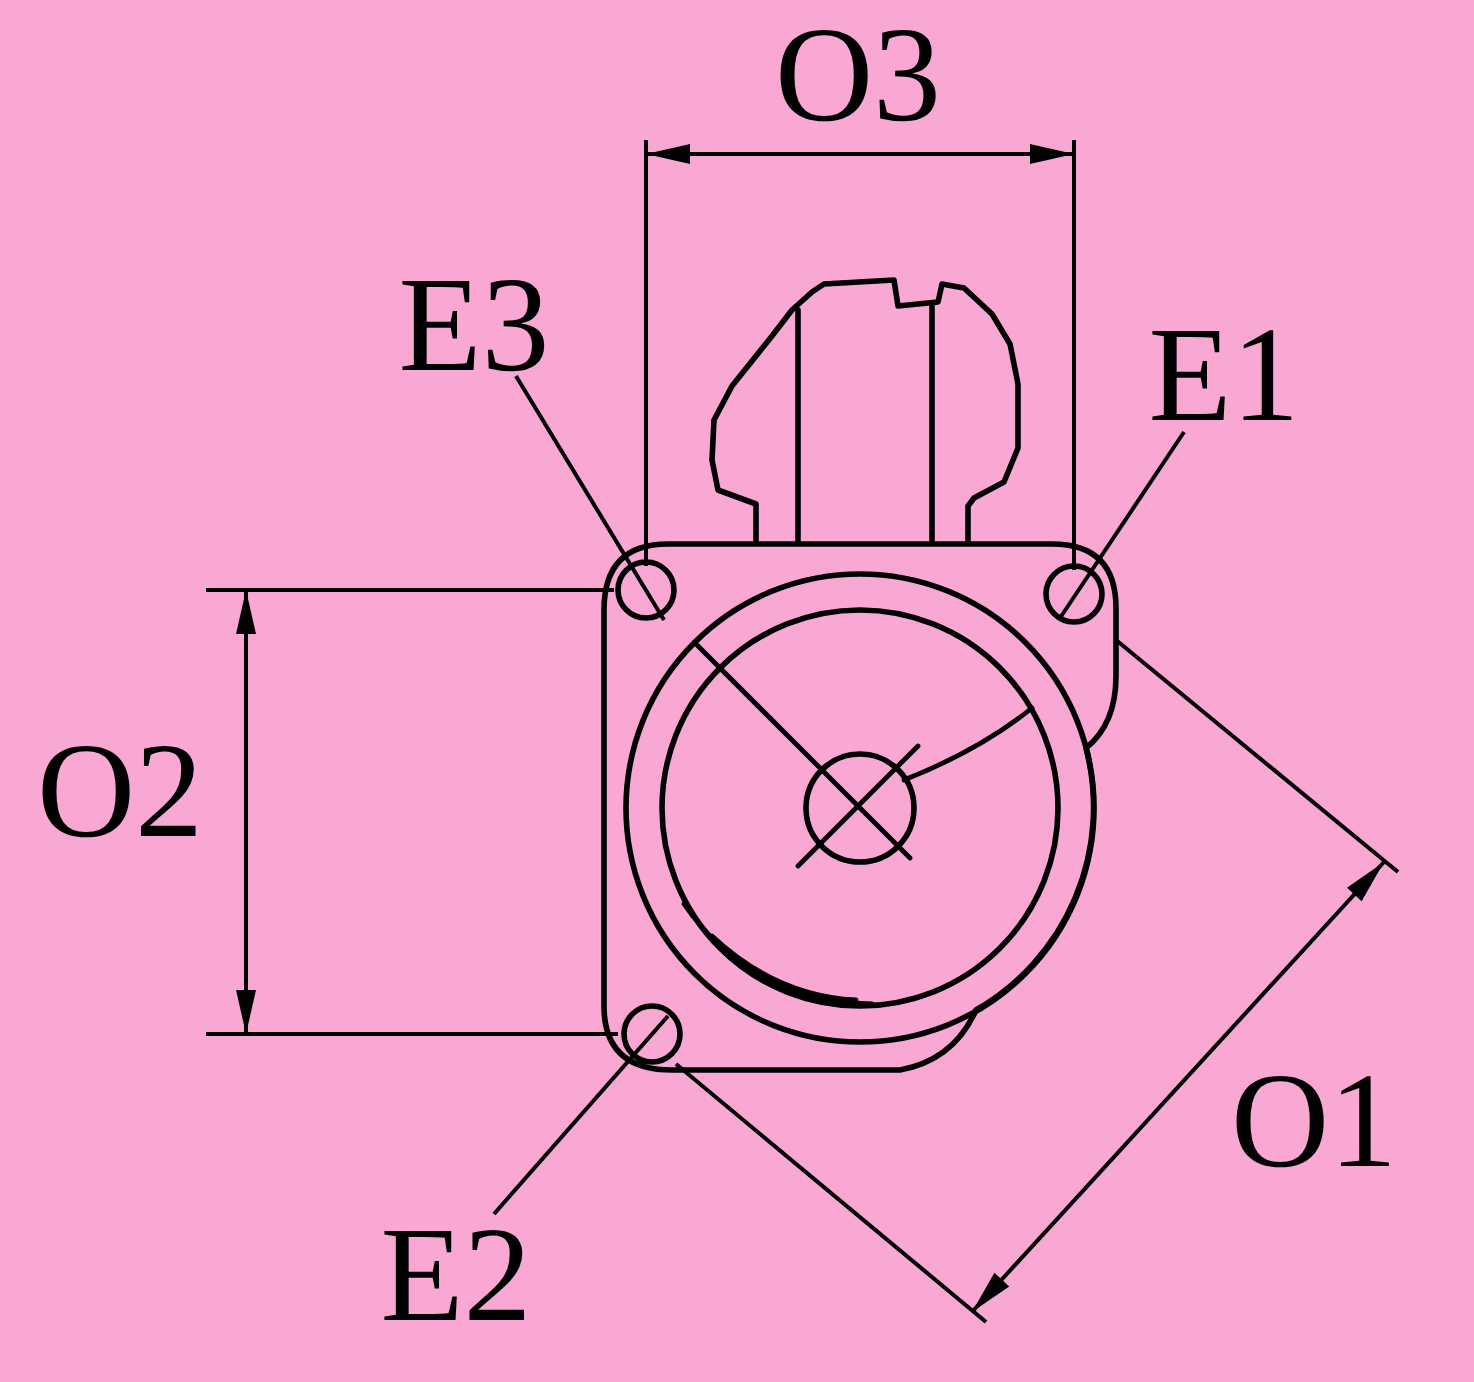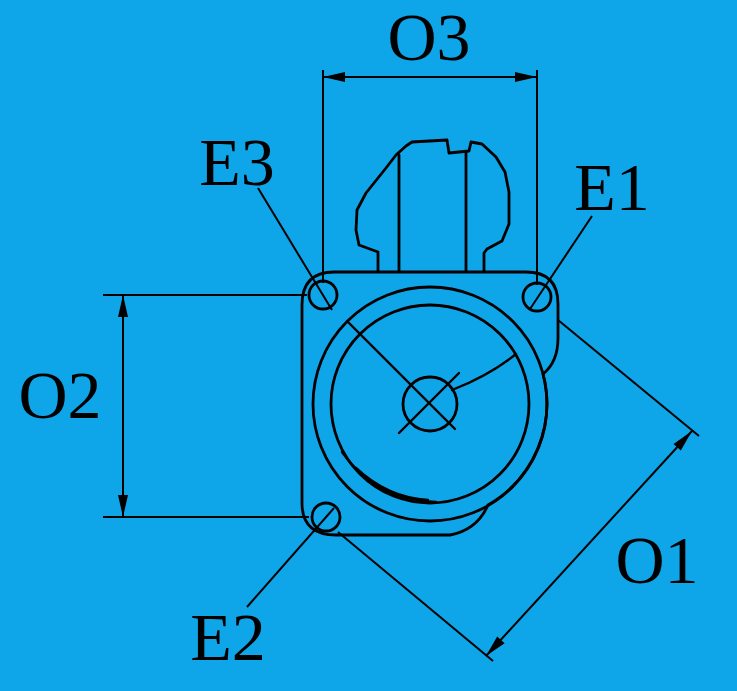--- a/index.html
+++ b/index.html
@@ -1,16 +1,16 @@
 <!DOCTYPE html>
 <html><head>
 <meta charset="utf-8">
 <style>
   html,body{margin:0;padding:0;background:#ffffff;}
-  .stage{position:relative;width:737px;height:691px;background:#0ea5e9;overflow:hidden;}
+  .stage{position:relative;width:737px;height:691px;background:#f9a8d4;overflow:hidden;}
   svg{display:block;}
   .part{stroke:#000;stroke-width:2.8;fill:none;stroke-linejoin:round;stroke-linecap:round;}
   .detail{stroke:#000;stroke-width:2.4;fill:none;stroke-linecap:round;}
   .dim{stroke:#000;stroke-width:2;fill:none;stroke-linecap:butt;}
   .arrowhead{fill:#000;stroke:none;}
   .dimlabel{font-family:"Liberation Serif","DejaVu Serif",serif;font-size:68px;fill:#000;}
 </style>
 </head>
 <body>
 

